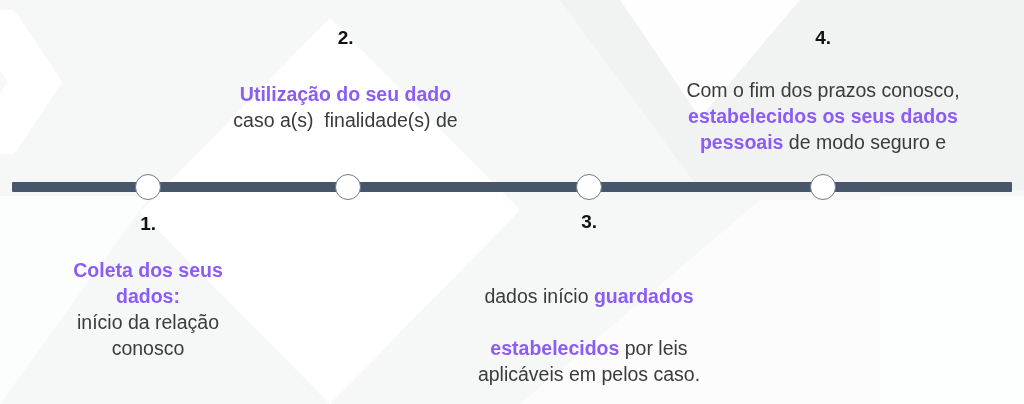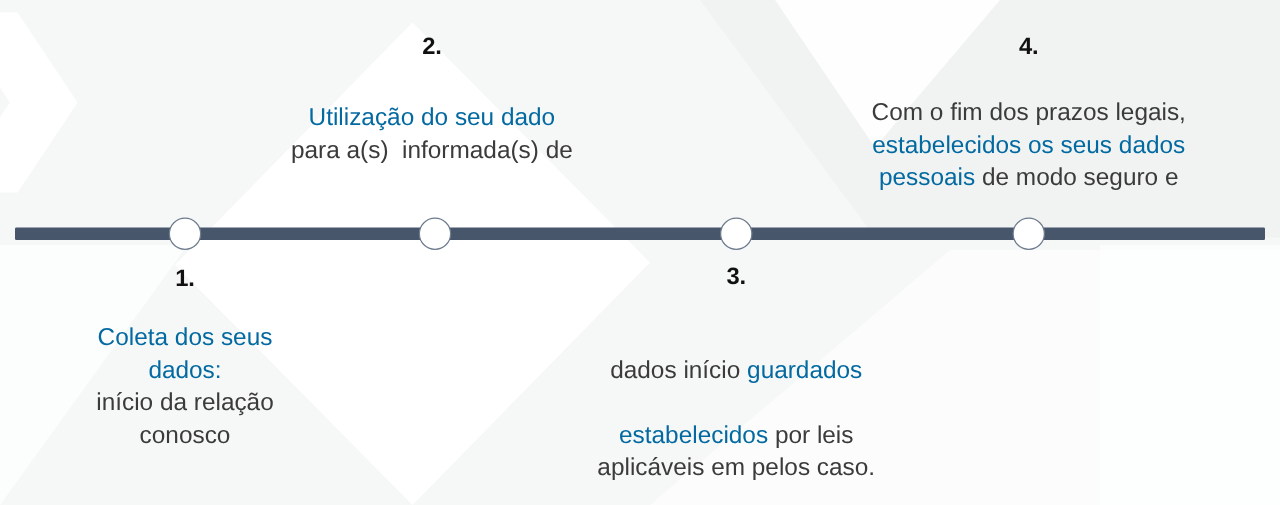--- a/index.html
+++ b/index.html
@@ -68,22 +68,22 @@
     line-height: 1.1;
   }
   .step-text {
     font-size: 19.5px;
     line-height: 26px;
     color: #3b3b3b;
     font-weight: normal;
     white-space: pre-wrap;
   }
   .step-text b {
-    color: #0369a1;
-    font-weight: normal;
+    color: #8b5cf6;
+    font-weight: bold;
   }
 
   
   .above .step-number { margin-bottom: 30px; }
   
   .below .step-number { margin-bottom: 20px; }
 
   
   #step-1 { left: 38px;  top: 214px; width: 220px; }
   #step-2 { left: 213px; top: 28px;  width: 265px; }
@@ -125,26 +125,26 @@
   <div class="timeline-node" style="left:589px;"></div>
   <div class="timeline-node" style="left:823px;"></div>
 
   <div class="step-block below" id="step-1">
     <div class="step-number">1.</div>
     <div class="step-text"><b>Coleta dos seus</b><br><b>dados:</b><br><span>início da relação</span><br><span>conosco</span></div>
   </div>
 
   <div class="step-block above" id="step-2">
     <div class="step-number">2.</div>
-    <div class="step-text"><b>Utilização do seu dado</b><br><span>para a(s)  informada(s) de</span><br></div>
+    <div class="step-text"><b>Utilização do seu dado</b><br><span>caso a(s)  finalidade(s) de</span><br></div>
   </div>
 
   <div class="step-block below" id="step-3">
     <div class="step-number">3.</div>
     <div class="step-text"><br><span>dados início </span><b>guardados</b><br><br><b>estabelecidos</b><span> por leis</span><br><span>aplicáveis em pelos caso.</span></div>
   </div>
 
   <div class="step-block above" id="step-4">
     <div class="step-number">4.</div>
-    <div class="step-text"><span>Com o fim dos prazos legais,</span><br><b>estabelecidos os seus dados</b><br><b>pessoais</b><span> de modo seguro e</span><br></div>
+    <div class="step-text"><span>Com o fim dos prazos conosco,</span><br><b>estabelecidos os seus dados</b><br><b>pessoais</b><span> de modo seguro e</span><br></div>
   </div>
 
 </div>
 
 </body></html>

